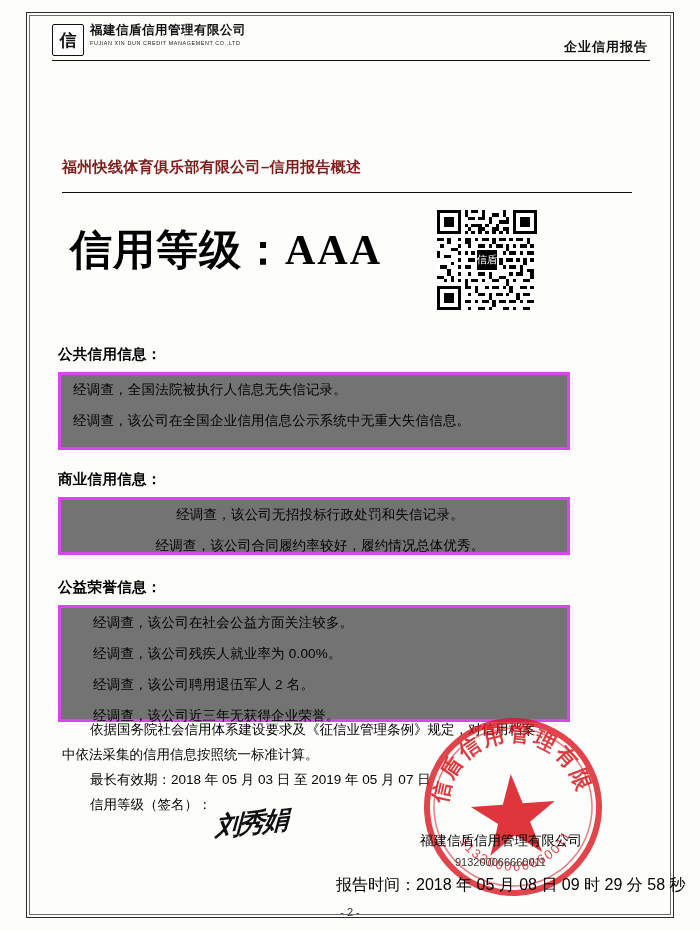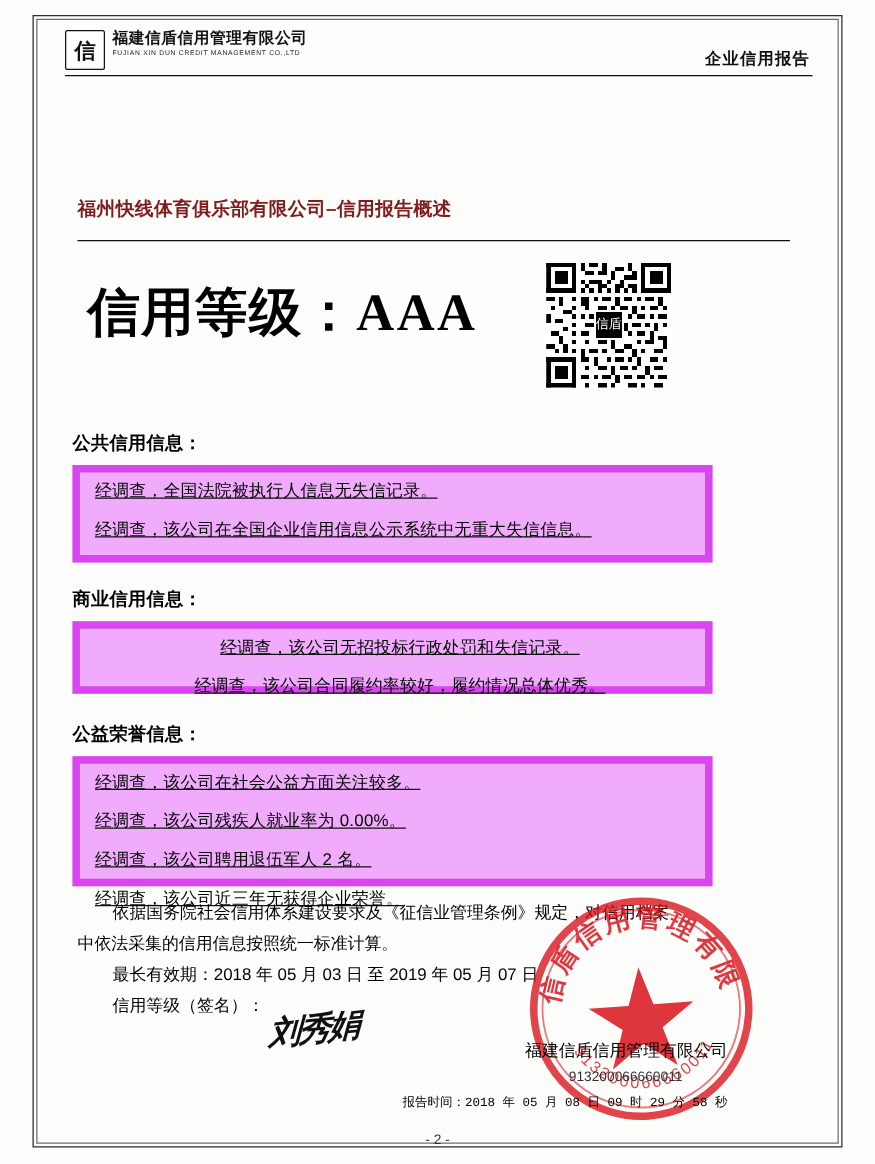--- a/index.html
+++ b/index.html
@@ -153,24 +153,23 @@
     font-weight: bold;
     font-family: "Liberation Sans", sans-serif;
     color: #000;
     letter-spacing: .3px;
     text-align: center;
   }
   .blk-box {
     position: absolute;
     left: 58px;
     width: 512px;
-    border: 6px solid #d946ef;
+    border: 3px solid #d946ef;
     box-sizing: border-box;
-    background: #f0abfc;
-    text-decoration: underline;
+    background: #737373;
   }
   .blk-box p {
     margin: 0;
     padding: 5px 0 5px 12px;
     font-size: 13.5px;
     font-family: "Liberation Sans", sans-serif;
     color: #000;
     line-height: 1.55;
     letter-spacing: .2px;
   }
@@ -211,23 +210,23 @@
   }
   .credit-code {
     position: absolute;
     left: 455px; top: 856px;
     font-size: 11px;
     font-family: "Liberation Sans", sans-serif;
     color: #333;
   }
   .report-time {
     position: absolute;
-    left: 322px; top: 875px;
-    font-size: 10px;
-    font-family: Liberation Mono, monospace;
+    left: 336px; top: 875px;
+    font-size: 16px;
+    font-family: Liberation Sans, sans-serif;
     color: #000;
     white-space: nowrap;
   }
 
   
   .seal {
     position: absolute;
     left: 418px; top: 712px;
     width: 190px; height: 190px;
     pointer-events: none;
@@ -438,21 +437,21 @@
     <p>经调查，该公司在全国企业信用信息公示系统中无重大失信信息。</p>
   </div>
 
   <div class="blk-label" style="left:58px; top:470px;">商业信用信息：</div>
   <div class="blk-box" style="top:497px; height:58px;text-align:center;">
     <p>经调查，该公司无招投标行政处罚和失信记录。</p>
     <p>经调查，该公司合同履约率较好，履约情况总体优秀。</p>
   </div>
 
   <div class="blk-label" style="left:58px; top:578px;">公益荣誉信息：</div>
-  <div class="blk-box" style="top:605px; height:104px;">
+  <div class="blk-box" style="top:605px; height:117px;padding-left:20px;">
     <p>经调查，该公司在社会公益方面关注较多。</p>
     <p>经调查，该公司残疾人就业率为 0.00%。</p>
     <p>经调查，该公司聘用退伍军人 2 名。</p>
     <p>经调查，该公司近三年无获得企业荣誉。</p>
   </div>
 
   <div class="foot">
     <div class="indent row">依据国务院社会信用体系建设要求及《征信业管理条例》规定，对信用档案</div>
     <div class="row">中依法采集的信用信息按照统一标准计算。</div>
     <div class="indent row">最长有效期：2018 年 05 月 03 日 至 2019 年 05 月 07 日</div>

